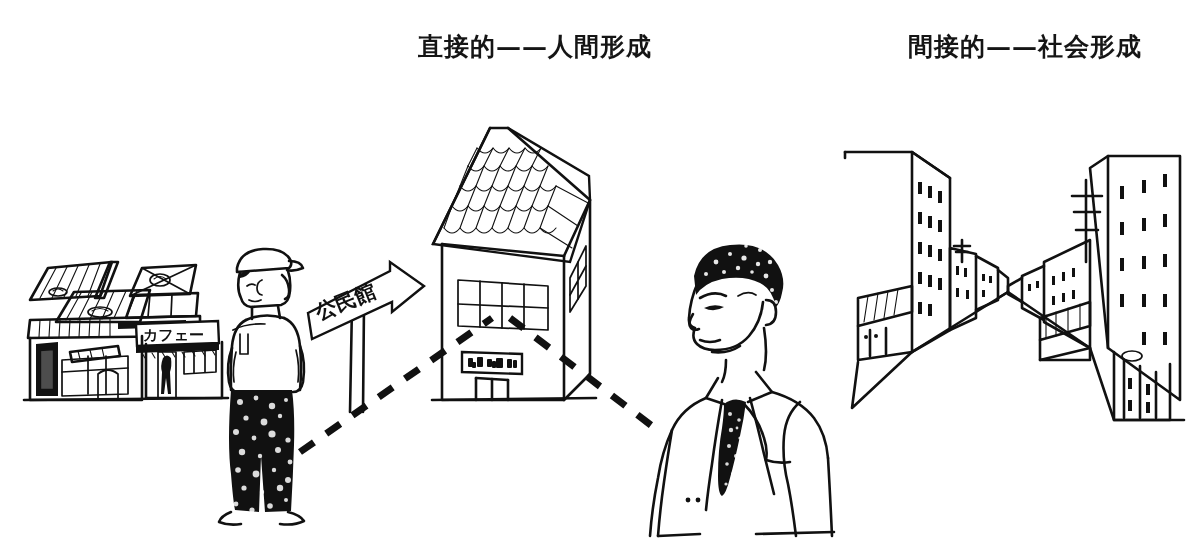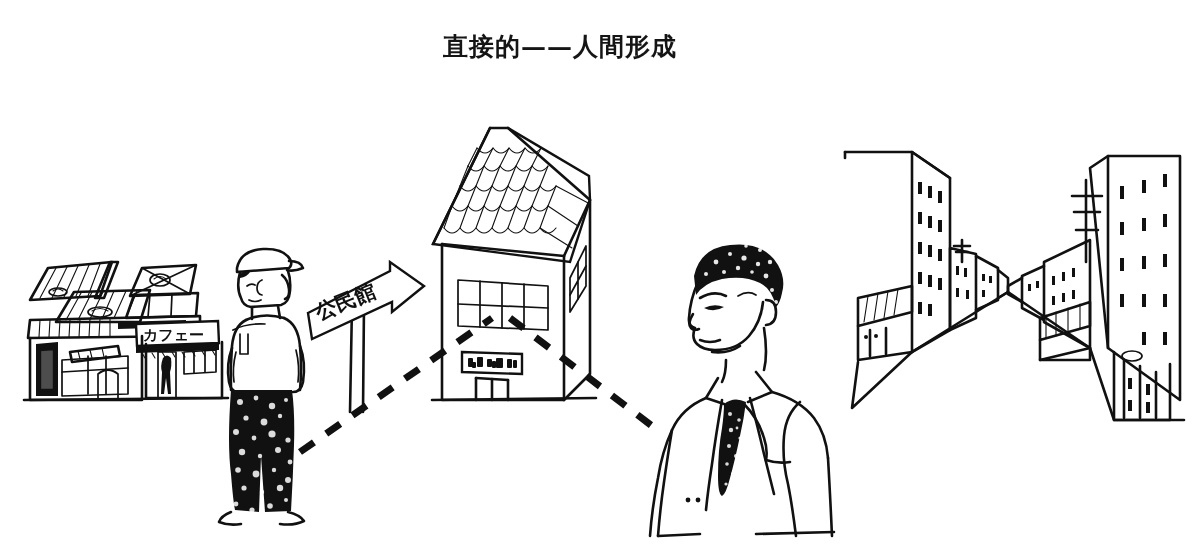--- a/index.html
+++ b/index.html
@@ -20,21 +20,21 @@
   .title {
     position: absolute;
     font-family: "DejaVu Serif", "Liberation Serif", serif;
     font-size: 25px;
     font-weight: 700;
     color: #151515;
     letter-spacing: 1px;
     white-space: nowrap;
     text-align: center;
   }
-  #title-direct { left: 415px; top: 30px; width: 290px; }
+  #title-direct { left: 390px; top: 30px; width: 290px; }
   #title-indirect { left: 880px; top: 30px; width: 290px; }
 
   .layer { position: absolute; left: 0; top: 0; }
 
   svg { display: block; }
 
   .ink {
     fill: none;
     stroke: #111111;
     stroke-width: 2.6;
@@ -72,20 +72,21 @@
     fill: #111111;
   }
 </style>
 </head>
 <body>
 
 <div id="page">
 
   <div class="title" id="title-direct">直接的——人間形成</div>
 
+  <div class="title" id="title-indirect">間接的——社会形成</div>
 
   <svg class="layer" width="1200" height="550" viewBox="0 0 1200 550">
 
     <g>
       <path class="dash-link" d="M 300,452 L 492,318"></path>
       <path class="dash-link" d="M 510,318 L 660,432"></path>
     </g>
 
     <g>
 

